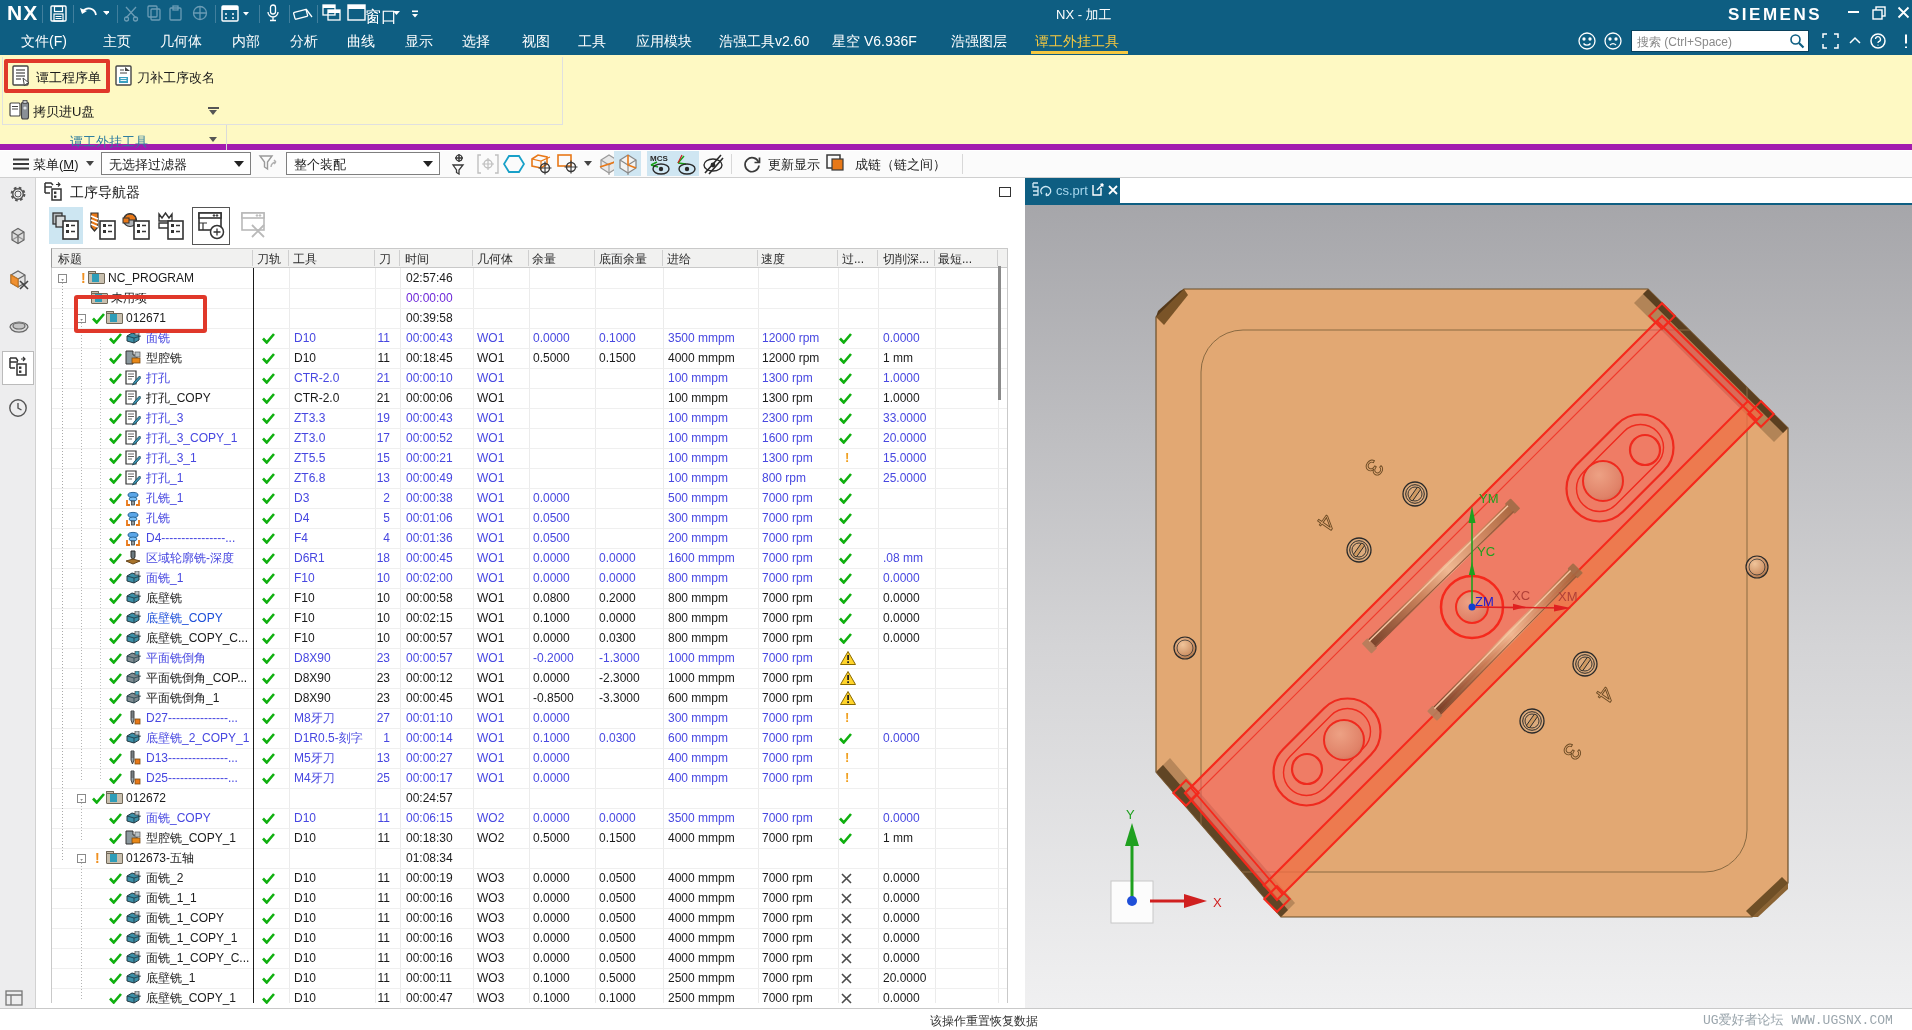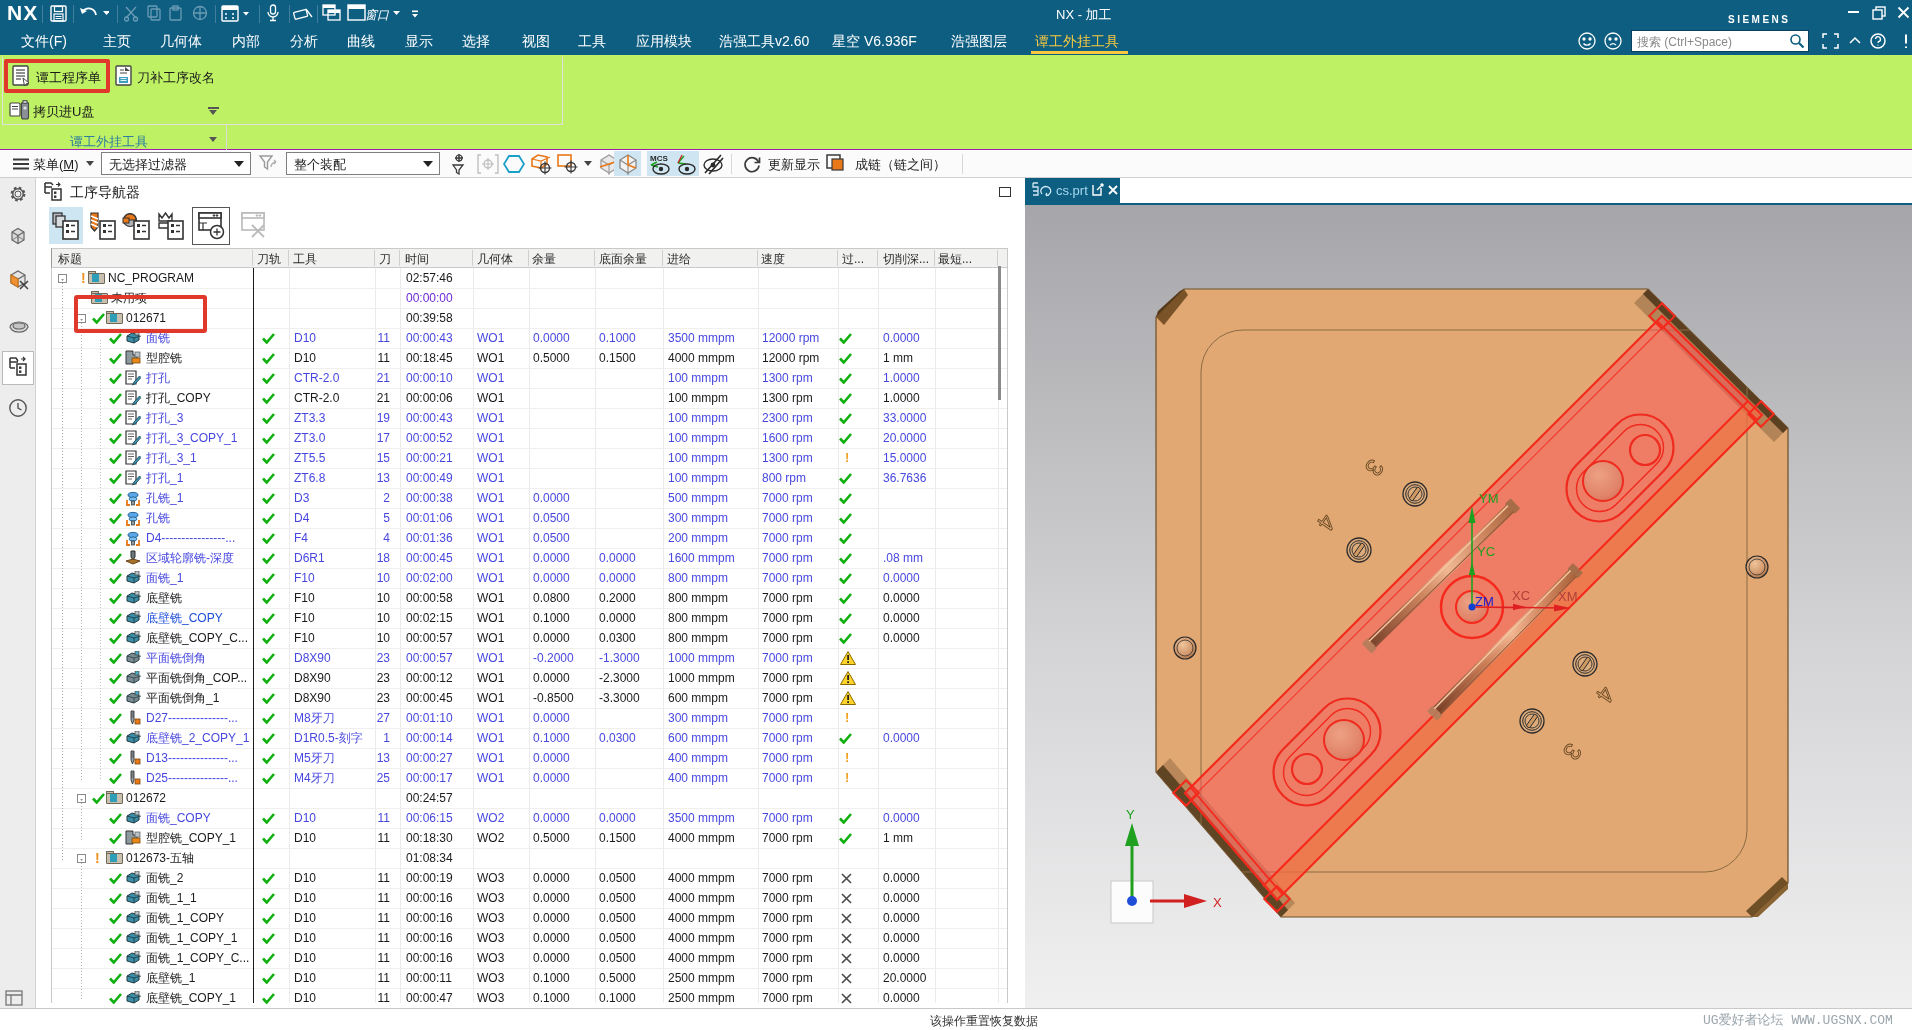--- a/index.html
+++ b/index.html
@@ -68,28 +68,28 @@
 <path d="M13 3 l6 8" stroke="#fff" stroke-width="1.3"></path>
       </svg>
 <svg class="ic" style="left:322px;top:4px" width="45" height="19" viewBox="0 0 45 19">
 <rect x="1" y="1" width="12" height="10" fill="none" stroke="#fff" stroke-width="1.3"></rect>
         <rect x="1" y="1" width="12" height="3" fill="#fff"></rect>
 <rect x="6" y="6" width="12" height="10" fill="none" stroke="#fff" stroke-width="1.3"></rect>
         <rect x="6" y="6" width="12" height="3" fill="#fff"></rect>
 <rect x="26" y="1" width="17" height="15" fill="none" stroke="#fff" stroke-width="1.4"></rect>
         <rect x="26" y="1" width="17" height="4" fill="#fff"></rect>
       </svg>
-<div class="abs w" style="left:365px;top:7px;font-size:12px;font-style:italic;">窗口</div>
+<div class="abs w" style="left:365px;top:7px;font-size:16px;">窗口</div>
 <svg class="ic" style="left:392px;top:10px" width="30" height="8" viewBox="0 0 30 8">
 <path d="M1 1 l3.5 4 l3.5 -4 z" fill="#fff"></path>
         <path d="M20 4 l3 3.5 l3 -3.5 z" fill="#fff"></path>
         <rect x="20" y="0.5" width="6" height="1.6" fill="#fff"></rect>
       </svg>
 <div class="abs w" style="left:1056px;top:6px;font-size:13px;">NX - 加工</div>
-<div class="abs w" style="left:1728px;top:14px;font-size:10px;font-weight:bold;letter-spacing:2.5px;">SIEMENS</div>
+<div class="abs w" style="left:1728px;top:5px;font-size:17px;font-weight:bold;letter-spacing:2.5px;">SIEMENS</div>
 <div class="abs" style="left:1848px;top:11px;width:11px;height:2px;background:#fff;"></div>
 <svg class="ic" style="left:1872px;top:6px" width="14" height="14" viewBox="0 0 14 14">
 <rect x="4" y="1" width="9" height="9" fill="none" stroke="#fff" stroke-width="1.4"></rect>
 <rect x="1" y="4" width="9" height="9" fill="#0e5e82" stroke="#fff" stroke-width="1.4"></rect>
       </svg>
 <svg class="ic" style="left:1897px;top:6px" width="13" height="13" viewBox="0 0 13 13">
 <path d="M1.5 1.5 L11.5 11.5 M11.5 1.5 L1.5 11.5" stroke="#fff" stroke-width="1.8"></path>
       </svg>
 </div>
 <div class="abs teal" style="left:0;top:27px;width:1912px;height:28px;">
@@ -126,21 +126,21 @@
 <line x1="10" y1="10" x2="14.5" y2="14.5" stroke="#0e5e82" stroke-width="2.2"></line>
       </svg>
 <svg class="ic" style="left:1822px;top:6px" width="90" height="16" viewBox="0 0 90 16" fill="none" stroke="#fff" stroke-width="1.5">
 <path d="M1 5 v-4 h4 M12 1 h4 v4 M16 11 v4 h-4 M5 15 h-4 v-4"></path>
 <path d="M28 10 l5 -5 l5 5"></path>
 <circle cx="56" cy="8" r="7"></circle>
         <path d="M53.5 6 a2.5 2.5 0 1 1 3.2 2.6 c-0.7 0.3 -0.7 0.8 -0.7 1.4 m0 1.8 v0.6" stroke-width="1.3"></path>
 <path d="M84 1.5 v9 M84 13.5 v1.5" stroke-width="2"></path>
       </svg>
 </div>
-<div class="abs" style="left:0;top:55px;width:1912px;height:95px;background:#bef264;border-bottom:1px solid #a21caf;padding-left:28px;">
+<div class="abs" style="left:0;top:55px;width:1912px;height:95px;background:#fef9c3;border-bottom:6px solid #a21caf;padding-left:28px;">
 <div class="abs" style="left:2px;top:2px;width:561px;height:68px;border:1px solid #e0e0e0;border-top:none;"></div>
 <svg class="ic" style="left:12px;top:10px" width="20" height="22" viewBox="0 0 20 22">
 <rect x="1" y="1" width="15" height="19" rx="1" fill="#fff" stroke="#454545" stroke-width="1.4"></rect>
 <line x1="4" y1="5" x2="13" y2="5" stroke="#454545" stroke-width="1.2"></line>
 <line x1="4" y1="8" x2="13" y2="8" stroke="#454545" stroke-width="1.2"></line>
 <line x1="4" y1="11" x2="13" y2="11" stroke="#454545" stroke-width="1.2"></line>
 <line x1="4" y1="14" x2="9" y2="14" stroke="#454545" stroke-width="1.2"></line>
 <path d="M11 13 l6 5 l-3 1 l-1.5 2 z" fill="#fff" stroke="#454545" stroke-width="1"></path>
       </svg>
 <div class="abs" style="left:36px;top:14px;font-size:13px;color:#1a1a1a;">谭工程序单</div>
@@ -627,21 +627,21 @@
     </svg>
 <div class="cell" style="left:294px;top:468px;width:78px;color:#4747e0;">ZT6.8</div>
 <div class="cell" style="left:374px;top:468px;width:16px;text-align:right;color:#4747e0;">13</div>
 <div class="cell" style="left:406px;top:468px;width:64px;color:#4747e0;">00:00:49</div>
 <div class="cell" style="left:477px;top:468px;width:50px;color:#4747e0;">WO1</div>
 <div class="cell" style="left:668px;top:468px;width:88px;color:#4747e0;">100 mmpm</div>
 <div class="cell" style="left:762px;top:468px;width:74px;color:#4747e0;">800 rpm</div>
 <svg class="ic" style="left:839px;top:473px" width="13" height="11" viewBox="0 0 13 11">
       <polyline points="1,5.5 4.7,9.5 12,1" stroke="#10b010" stroke-width="2.6" fill="none"></polyline>
     </svg>
-<div class="cell" style="left:883px;top:468px;width:60px;color:#4747e0;">36.7636</div>
+<div class="cell" style="left:883px;top:468px;width:60px;color:#4747e0;">25.0000</div>
 <svg class="ic" style="left:109px;top:493px" width="13" height="11" viewBox="0 0 13 11">
       <polyline points="1,5.5 4.7,9.5 12,1" stroke="#10b010" stroke-width="2.6" fill="none"></polyline>
     </svg>
 <svg class="ic" style="left:125px;top:490px" width="16" height="16" viewBox="0 0 16 16">
 <path d="M2 10 v5 h3 M14 10 v5 h-3" fill="none" stroke="#e87818" stroke-width="1.8"></path>
 <ellipse cx="8" cy="5" rx="5" ry="2.6" fill="#5aa6e8" stroke="#1c5a8c" stroke-width="0.9"></ellipse>
 <ellipse cx="8" cy="9" rx="4" ry="2" fill="#7cc0f4" stroke="#1c5a8c" stroke-width="0.8"></ellipse>
 <rect x="6.5" y="11" width="3" height="4" fill="#8c999f" stroke="#333" stroke-width="0.7"></rect>
     </svg>
 <div class="cell" style="left:146px;top:488px;width:104px;color:#4747e0;">孔铣_1</div>

